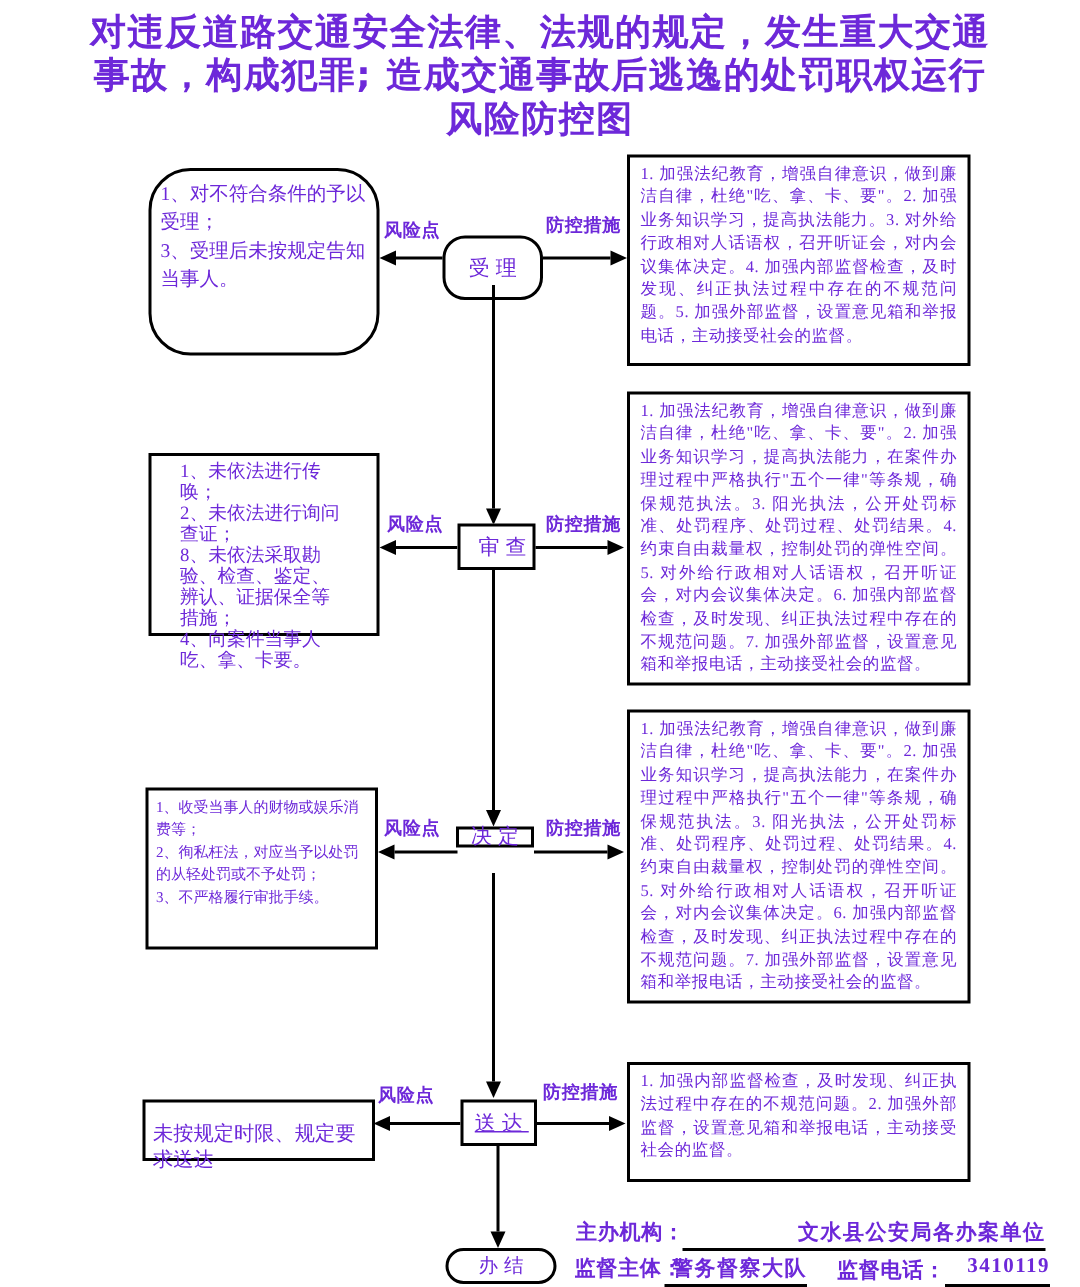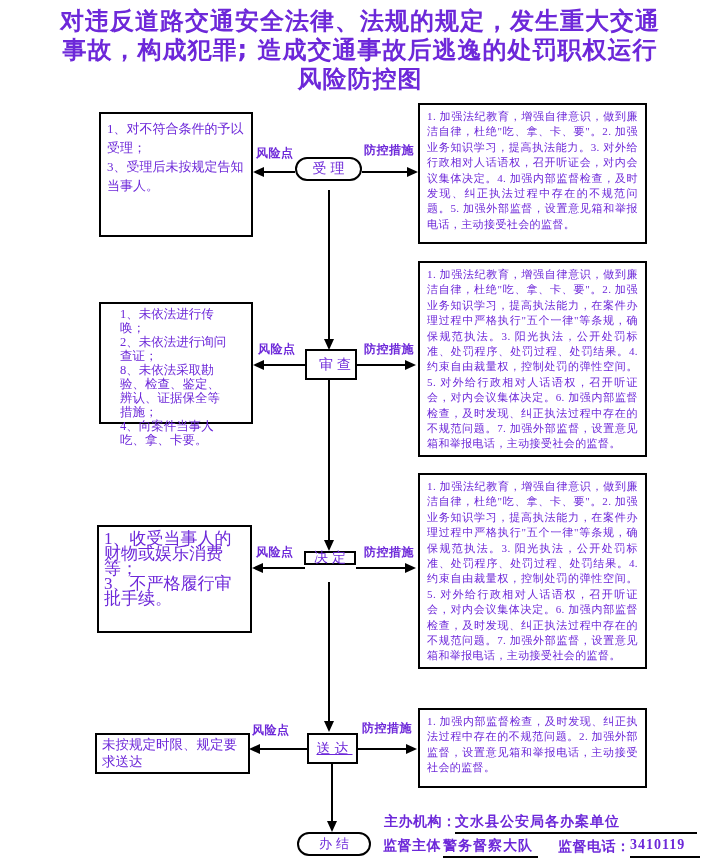--- a/index.html
+++ b/index.html
@@ -10,22 +10,22 @@
   }
   .title {
     position:absolute; top:7px; left:56px; width:608px; margin:0;
     text-align:center; font-family:"DejaVu Sans","Liberation Sans",sans-serif;
     font-weight:bold; font-size:24px; line-height:29px; letter-spacing:1px;
   }
   .box { position:absolute; border:2px solid #000; background:#fff; box-sizing:border-box; }
   .risk-box { text-align:left; }
   .rb1 { font-size:13px;  line-height:19px;   padding:5px 6px; }
   .rb2 { font-size:12.5px; line-height:14px;  padding:3px 19px; }
-  .rb3 { font-size:17px; line-height:15px;  padding:4px 5px; }
-  .rb4 { font-size:13.5px; line-height:17px;  padding:1px 5px; }
+  .rb3 { font-size:10px; line-height:15px;  padding:4px 5px; }
+  .rb4 { font-size:13.5px; line-height:17px;  padding:12px 5px; }
   .risk-item { display:block; }
   .measure-box {
     font-size:11px; line-height:15.4px; letter-spacing:0.4px;
     padding:4px 7px 2px 7px; text-align:justify;
   }
   .node {
     position:absolute; border:2px solid #000; background:#fff; box-sizing:border-box;
     display:flex; align-items:center; justify-content:center;
     font-size:14px;
   }
@@ -44,37 +44,37 @@
     border-top:5px solid transparent; border-bottom:5px solid transparent; border-left:11px solid #000;
   }
   .conn { position:absolute; width:2px; background:#000; }
   .conn::after {
     content:""; position:absolute; left:-4px; bottom:-11px; width:0; height:0;
     border-left:5px solid transparent; border-right:5px solid transparent; border-top:11px solid #000;
   }
   .f-label { position:absolute; font-size:14px; font-weight:bold; letter-spacing:0.5px; white-space:nowrap; }
   .f-value {
     position:absolute; font-size:14px; font-weight:bold; letter-spacing:1px;
-    border-bottom:2px solid #000; text-align:left; height:19px; white-space:nowrap;
+    border-bottom:2px solid #000; text-align:right; height:19px; white-space:nowrap;
   }
 </style>
 </head>
 <body>
 
 <div class="canvas">
 
   <h1 class="title">对违反道路交通安全法律、法规的规定，发生重大交通事故，构成犯罪; 造成交通事故后逃逸的处罚职权运行风险防控图</h1>
 
-  <div class="box risk-box rb1" style="left:99px;top:112px;width:154px;height:125px;">
+  <div class="box risk-box rb1" style="left:99px;top:112px;width:154px;height:125px;border-radius:28px;">
     <span class="risk-item">1、对不符合条件的予以受理；</span>
     <span class="risk-item">3、受理后未按规定告知当事人。</span>
   </div>
   <div class="flow-label" style="left:256px;top:145px;">风险点</div>
   <div class="arr arr-l" style="left:264px;top:171px;width:31px;"></div>
-  <div class="node stadium" style="left:295px;top:157px;width:67px;height:24px;">
+  <div class="node stadium" style="left:295px;top:157px;width:67px;height:43px;">
     <span>受理</span>
   </div>
   <div class="flow-label" style="left:364px;top:142px;">防控措施</div>
   <div class="arr arr-r" style="left:362px;top:171px;width:45px;"></div>
   <div class="box measure-box" style="left:418px;top:103px;width:229px;height:141px;">1. 加强法纪教育，增强自律意识，做到廉洁自律，杜绝"吃、拿、卡、要"。2. 加强业务知识学习，提高执法能力。3. 对外给行政相对人话语权，召开听证会，对内会议集体决定。4. 加强内部监督检查，及时发现、纠正执法过程中存在的不规范问题。5. 加强外部监督，设置意见箱和举报电话，主动接受社会的监督。</div>
   <div class="conn" style="left:328px;top:190px;height:149px;"></div>
 
   <div class="box risk-box rb2" style="left:99px;top:302px;width:154px;height:122px;">
     <span class="risk-item">1、未依法进行传唤；</span>
     <span class="risk-item">2、未依法进行询问查证；</span>
@@ -86,20 +86,21 @@
   <div class="node" style="left:305px;top:349px;width:52px;height:31px;justify-content:flex-end;">
     <span>审查</span>
   </div>
   <div class="flow-label" style="left:364px;top:341px;">防控措施</div>
   <div class="arr arr-r" style="left:357px;top:364px;width:48px;"></div>
   <div class="box measure-box" style="left:418px;top:261px;width:229px;height:196px;">1. 加强法纪教育，增强自律意识，做到廉洁自律，杜绝"吃、拿、卡、要"。2. 加强业务知识学习，提高执法能力，在案件办理过程中严格执行"五个一律"等条规，确保规范执法。3. 阳光执法，公开处罚标准、处罚程序、处罚过程、处罚结果。4. 约束自由裁量权，控制处罚的弹性空间。5. 对外给行政相对人话语权，召开听证会，对内会议集体决定。6. 加强内部监督检查，及时发现、纠正执法过程中存在的不规范问题。7. 加强外部监督，设置意见箱和举报电话，主动接受社会的监督。</div>
   <div class="conn" style="left:328px;top:380px;height:160px;"></div>
 
   <div class="box risk-box rb3" style="left:97px;top:525px;width:155px;height:108px;">
     <span class="risk-item">1、收受当事人的财物或娱乐消费等；</span>
+    <span class="risk-item">2、徇私枉法，对应当予以处罚的从轻处罚或不予处罚；</span>
     <span class="risk-item">3、不严格履行审批手续。</span>
   </div>
   <div class="flow-label" style="left:256px;top:544px;">风险点</div>
   <div class="arr arr-l" style="left:263px;top:567px;width:42px;"></div>
   <div class="node" style="left:304px;top:551px;width:52px;height:14px;">
     <span>决定</span>
   </div>
   <div class="flow-label" style="left:364px;top:544px;">防控措施</div>
   <div class="arr arr-r" style="left:356px;top:567px;width:49px;"></div>
   <div class="box measure-box" style="left:418px;top:473px;width:229px;height:196px;">1. 加强法纪教育，增强自律意识，做到廉洁自律，杜绝"吃、拿、卡、要"。2. 加强业务知识学习，提高执法能力，在案件办理过程中严格执行"五个一律"等条规，确保规范执法。3. 阳光执法，公开处罚标准、处罚程序、处罚过程、处罚结果。4. 约束自由裁量权，控制处罚的弹性空间。5. 对外给行政相对人话语权，召开听证会，对内会议集体决定。6. 加强内部监督检查，及时发现、纠正执法过程中存在的不规范问题。7. 加强外部监督，设置意见箱和举报电话，主动接受社会的监督。</div>

